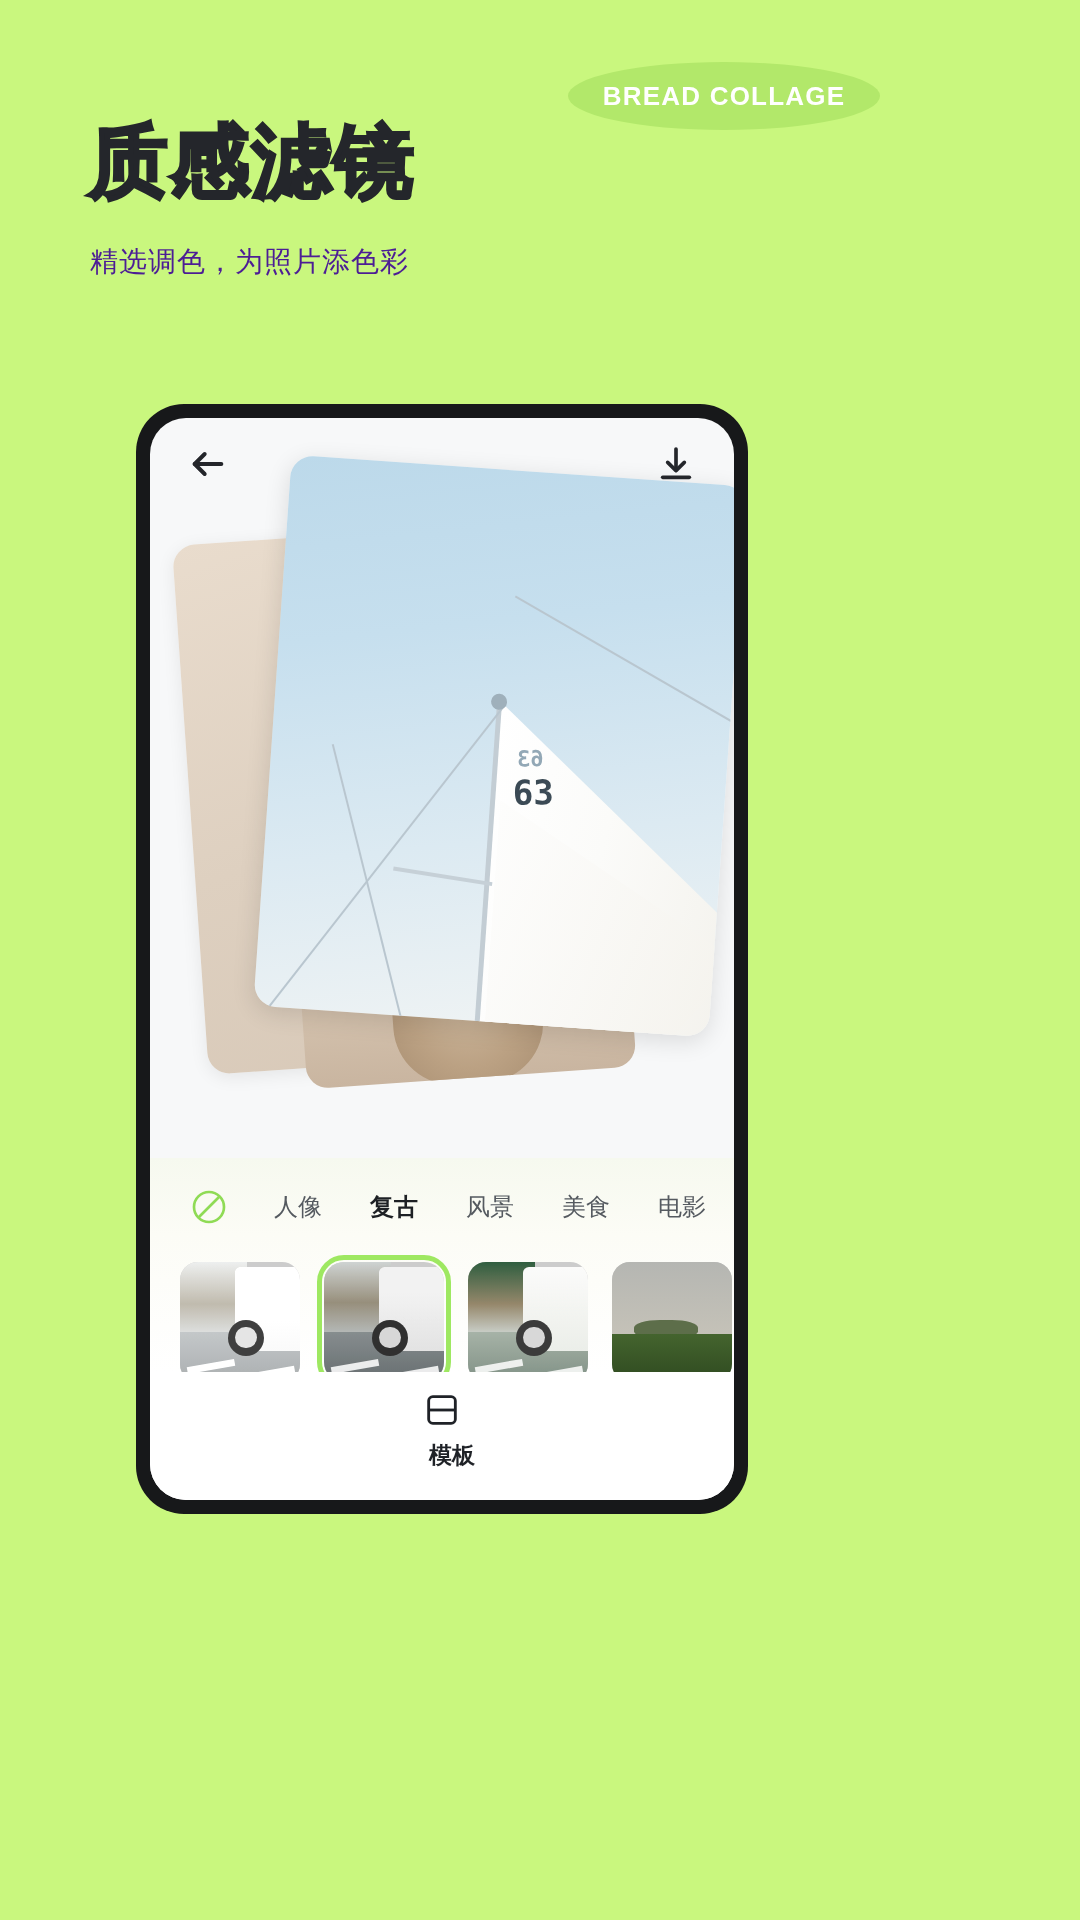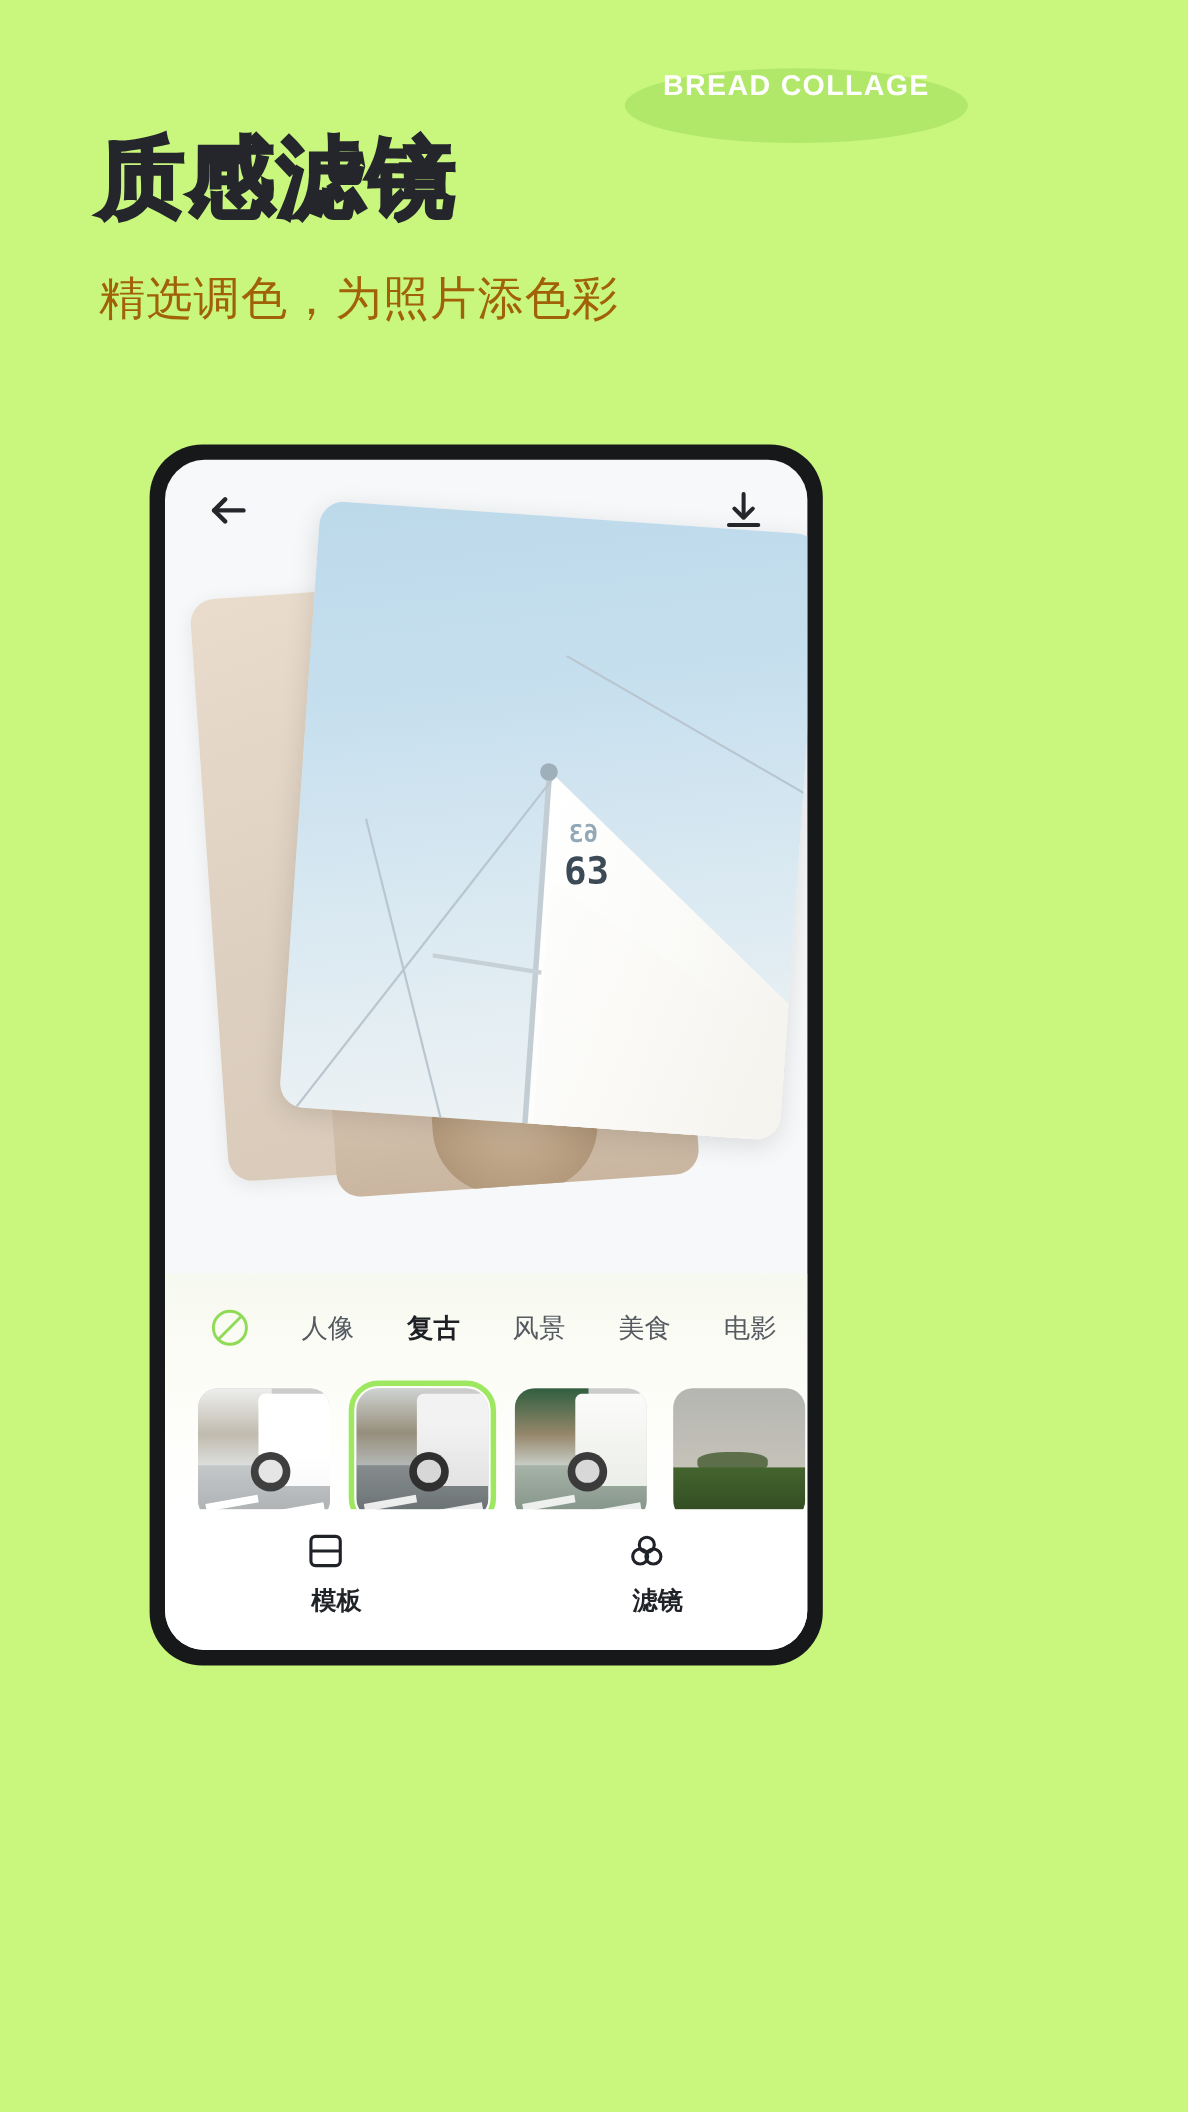--- a/index.html
+++ b/index.html
@@ -11,21 +11,21 @@
     overflow:hidden;
   }
 
   
   #promo-badge{
     position:absolute;
     left:568px; top:62px;
     width:312px; height:68px;
     background:#b2e86a;
     border-radius:50%;
-    display:flex; justify-content:center;
+    display:flex; align-items:center; justify-content:center;
   }
   #promo-badge .txt{
     color:#ffffff;
     font-size:26px;
     font-weight:700;
     letter-spacing:1.2px;
     white-space:nowrap;
   }
 
   
@@ -36,23 +36,23 @@
     font-weight:700;
     color:#24262b;
     letter-spacing:2px;
     line-height:1.15;
     font-family:"DejaVu Sans","Liberation Sans",sans-serif;
     -webkit-text-stroke:3px #24262b;
   }
   #subhead{
     position:absolute;
     left:90px; top:243px;
-    font-size:42px;
+    font-size:28px;
     font-weight:500;
-    color:#a16207;
+    color:#4c1d95;
     letter-spacing:1px;
     font-family:"Liberation Sans","DejaVu Sans",sans-serif;
   }
 
   
   #phone{
     position:absolute;
     left:136px; top:404px;
     width:612px; height:1110px;
     background:#17181a;
@@ -429,28 +429,18 @@
       <div class="nav-item">
         <div class="nav-ico">
           <svg width="40" height="40" viewBox="0 0 24 24" fill="none" stroke="#1f2227" stroke-width="1.7" stroke-linejoin="round">
             <rect x="4" y="4" width="16" height="16" rx="2.5"></rect>
               <path d="M4 12h16"></path>
           </svg>
         </div>
         <div class="nav-label">模板</div>
       </div>
 
-      <div class="nav-item active">
-        <div class="nav-ico">
-          <svg width="40" height="40" viewBox="0 0 24 24" fill="none" stroke="#1f2227" stroke-width="1.7">
-            <circle cx="12" cy="8.6" r="4.1"></circle>
-              <circle cx="8.4" cy="15" r="4.1"></circle>
-              <circle cx="15.6" cy="15" r="4.1"></circle>
-          </svg>
-        </div>
-        <div class="nav-label">滤镜</div>
-      </div>
 
 
     </div>
 
   </div>
 </div>
 
 </body></html>

